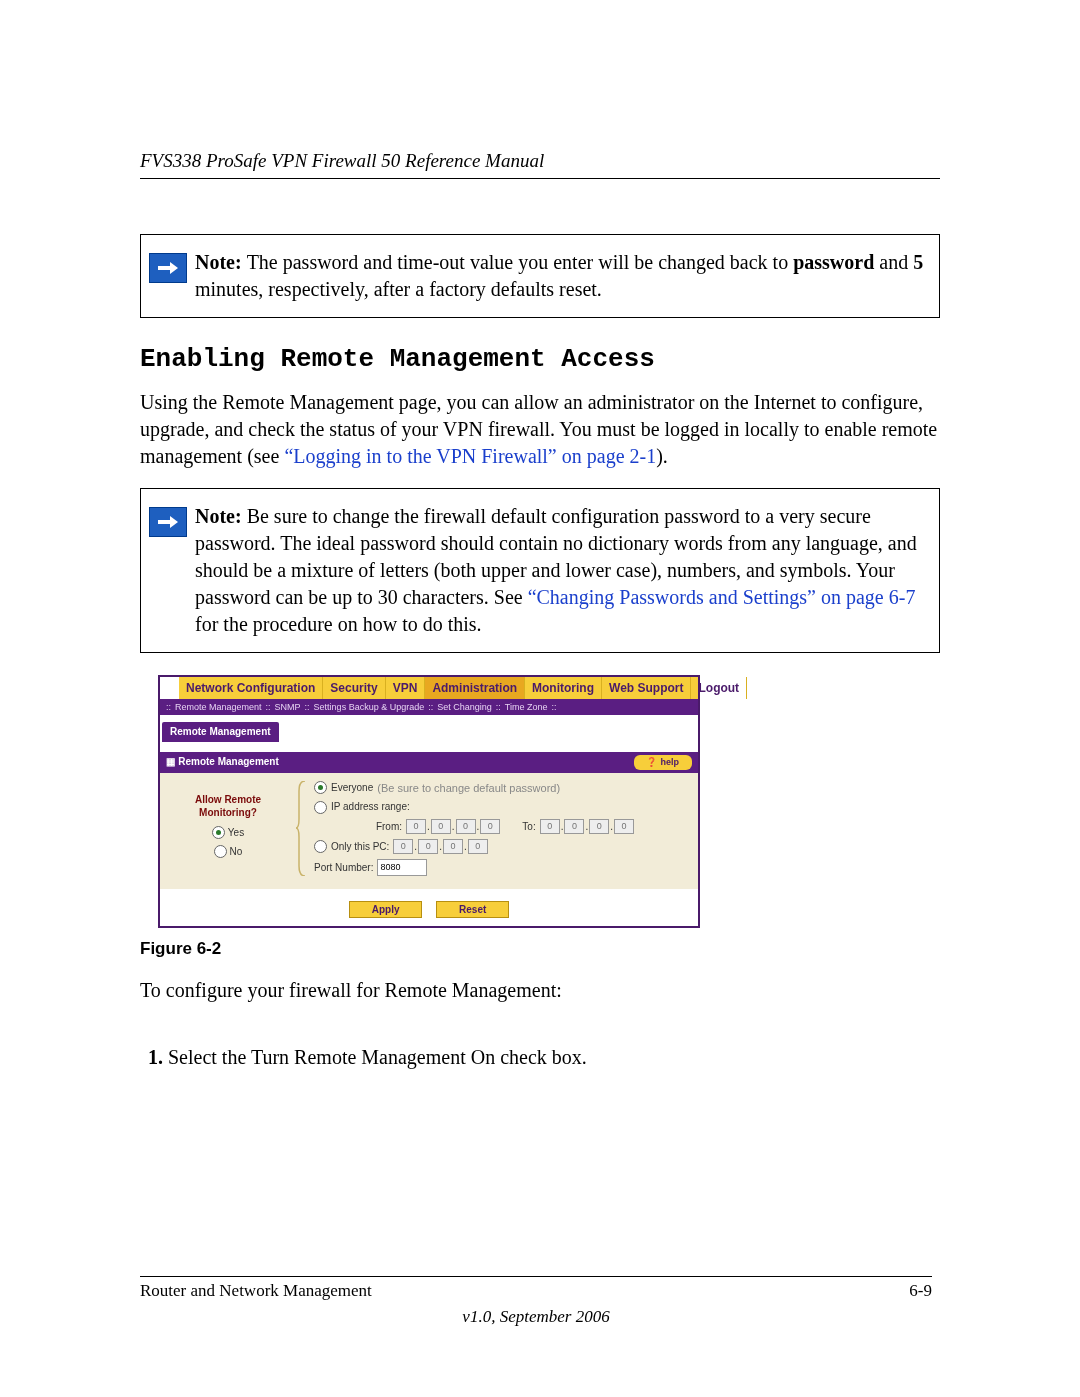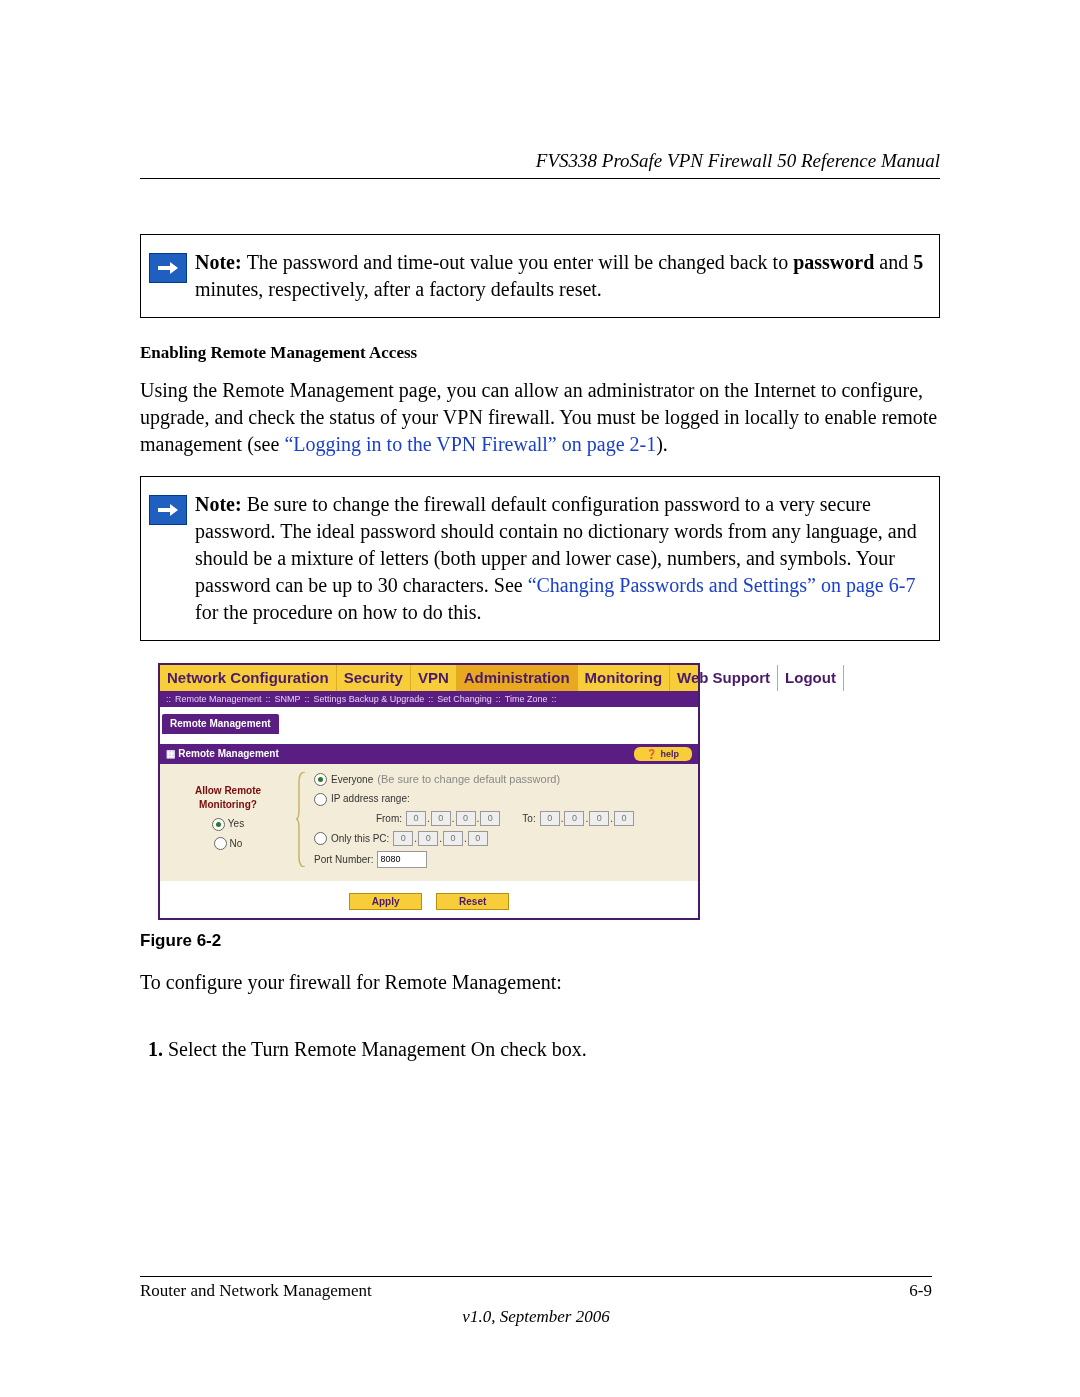--- a/index.html
+++ b/index.html
@@ -14,21 +14,20 @@
     height: 1397px;
     position: relative;
     box-sizing: border-box;
     padding: 150px 140px 0 140px;
   }
   .header-line {
     border-top: 1px solid #000;
     margin-top: 6px;
   }
   .header-title {
-    text-align: right;
     font-style: italic;
     font-size: 19px;
   }
   .content {
     margin-top: 55px;
     font-size: 20px;
     line-height: 1.35;
   }
   .note-box {
     border: 1px solid #000;
@@ -49,23 +48,23 @@
     width: 36px;
     height: 28px;
     background: #1e5fbf;
     border: 1px solid #003a8c;
     display: flex;
     align-items: center;
     justify-content: center;
   }
   .arrow-icon svg { display: block; }
   h2.section {
-    font-family: Liberation Serif, serif;
-    font-weight: bold;
-    font-size: 17px;
+    font-family: Liberation Mono, monospace;
+    font-weight: bold;
+    font-size: 26px;
     margin: 24px 0 12px 0;
   }
   .body-p { margin: 0 0 18px 0; }
   .link { color: #1a3fcc; }
   .figure-wrap { margin: 22px 0 10px 0; }
   .figure-caption {
     font-family: Arial, Helvetica, sans-serif;
     font-weight: bold;
     font-size: 17px;
     margin: 10px 0 16px 0;
@@ -78,23 +77,24 @@
   .ui {
     width: 538px;
     border: 2px solid #4a1a6a;
     background: #fff;
     font-family: Verdana, Arial, sans-serif;
     margin-left: 18px;
   }
   .ui-topnav {
     background: #f7ce3a;
     display: flex;
-    font-size: 15px;
+    font-size: 12px;
     font-weight: bold;
     color: #4a1a6a;
+    margin-left: 19px;
   }
   .ui-topnav div {
     padding: 3px 7px;
     border-right: 1px solid #d9b020;
     white-space: nowrap;
   }
   .ui-topnav div.sel { background: #e8a820; }
   .ui-subnav {
     background: #5a1e82;
     color: #e6d2f2;

